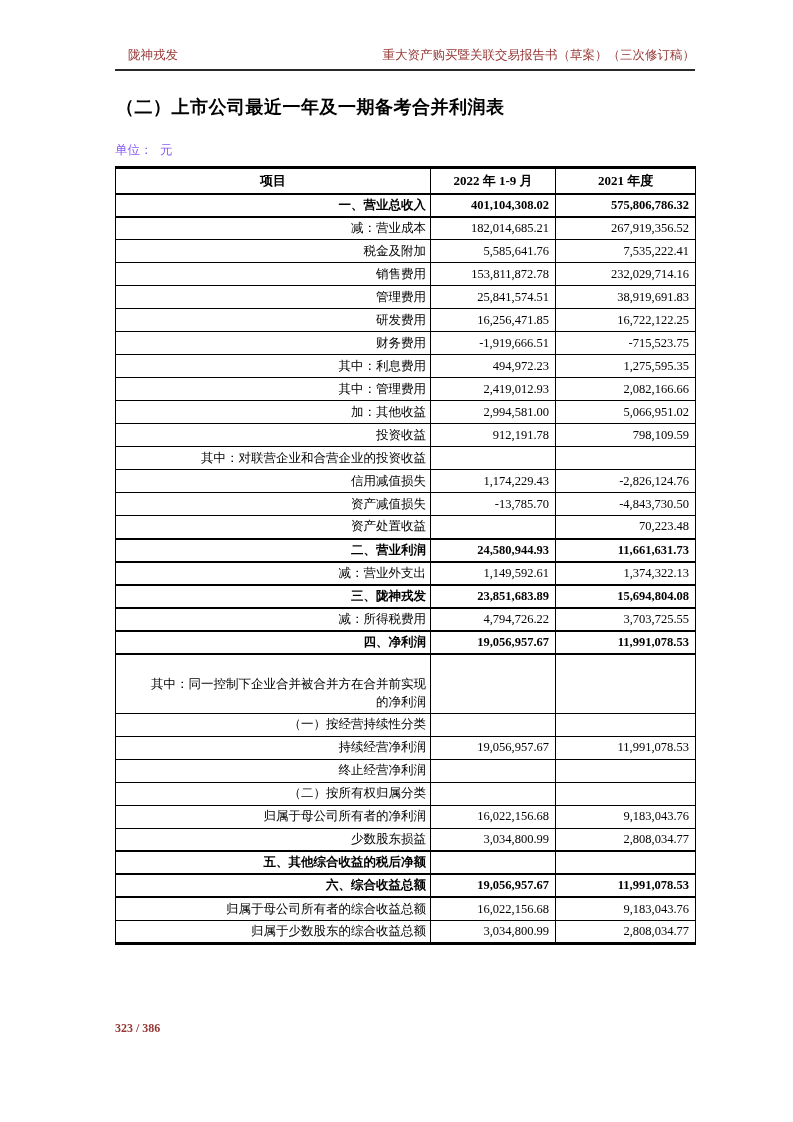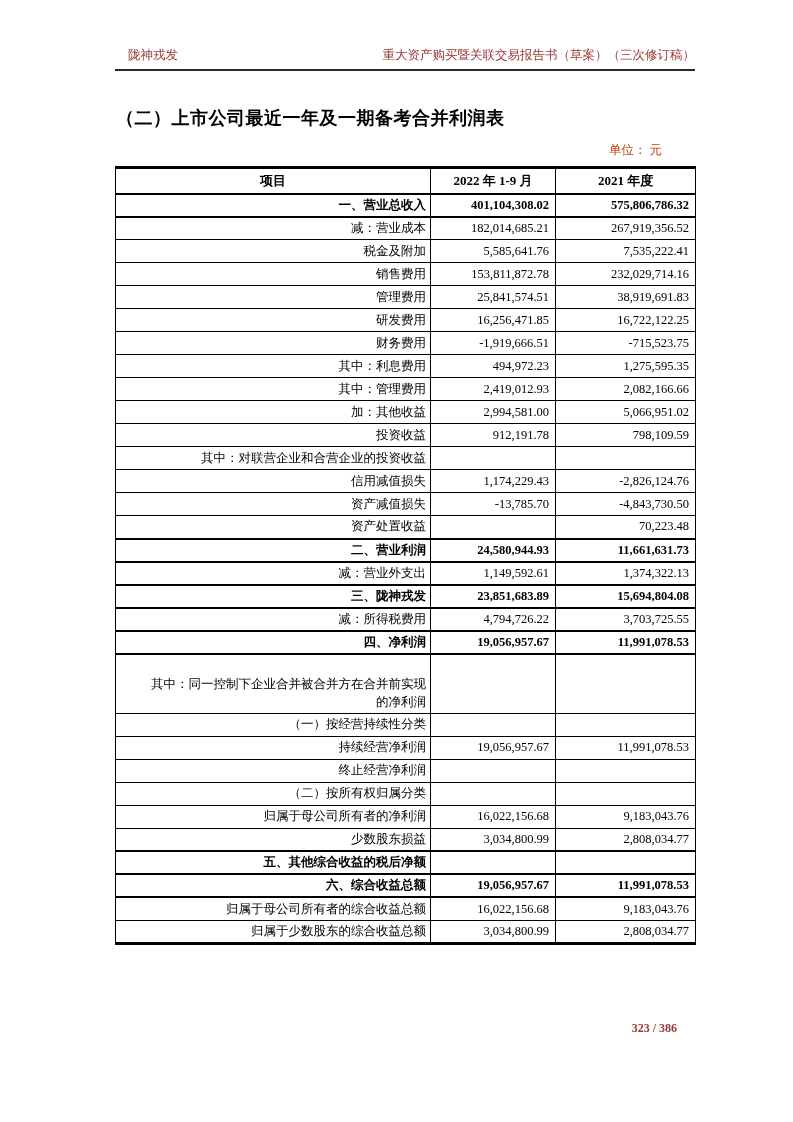--- a/index.html
+++ b/index.html
@@ -22,35 +22,35 @@
     display: flex; justify-content: space-between; align-items: flex-end;
     padding-bottom: 5px;
     border-bottom: 2px solid #2a2a2a;
     font-size: 12.5px;
     line-height: 1.25;
   }
   .doc-header .hdr-left, .doc-header .hdr-right { color: var(--accent, #953735); padding-left: 13px; }
   
   .sec-title {
     position: absolute;
-    left: 116px; top: 106px;
+    left: 116px; top: 95px;
     font-family: "Liberation Sans", "DejaVu Sans", sans-serif;
     font-weight: 700;
     font-size: 18px;
     letter-spacing: 0.5px;
     color: #000;
   }
   
   .unit-line {
     position: absolute;
     left: 115px; width: 580px; top: 142px;
-    text-align: right;
     padding-right: 33px;
     font-size: 12.5px;
-    color: #c2410c;
+    color: #8b5cf6;
+    font-family: Liberation Mono, monospace;
   }
   
   table.fin {
     position: absolute;
     left: 115px; top: 166px;
     width: 580px;
     border-collapse: collapse;
     table-layout: fixed;
     font-size: 12.5px;
     border-left: 1px solid #000;
@@ -84,21 +84,20 @@
     font-weight: 700;
     border-top-width: 2px;
     border-bottom-width: 2px;
   }
   tr.tall td { height: 41px; }
   tr.tall td.item { line-height: 1.45; padding-top: 20px; padding-bottom: 2px; }
   
   .footer-page {
     position: absolute;
     left: 115px; width: 580px; top: 1021px;
-    text-align: right;
     padding-right: 18px;
     font-weight: 700;
     font-size: 12px;
     color: var(--accent, #953735);
   }
 </style>
 </head>
 <body style="--accent: #953735;">
 
 <div class="page">

